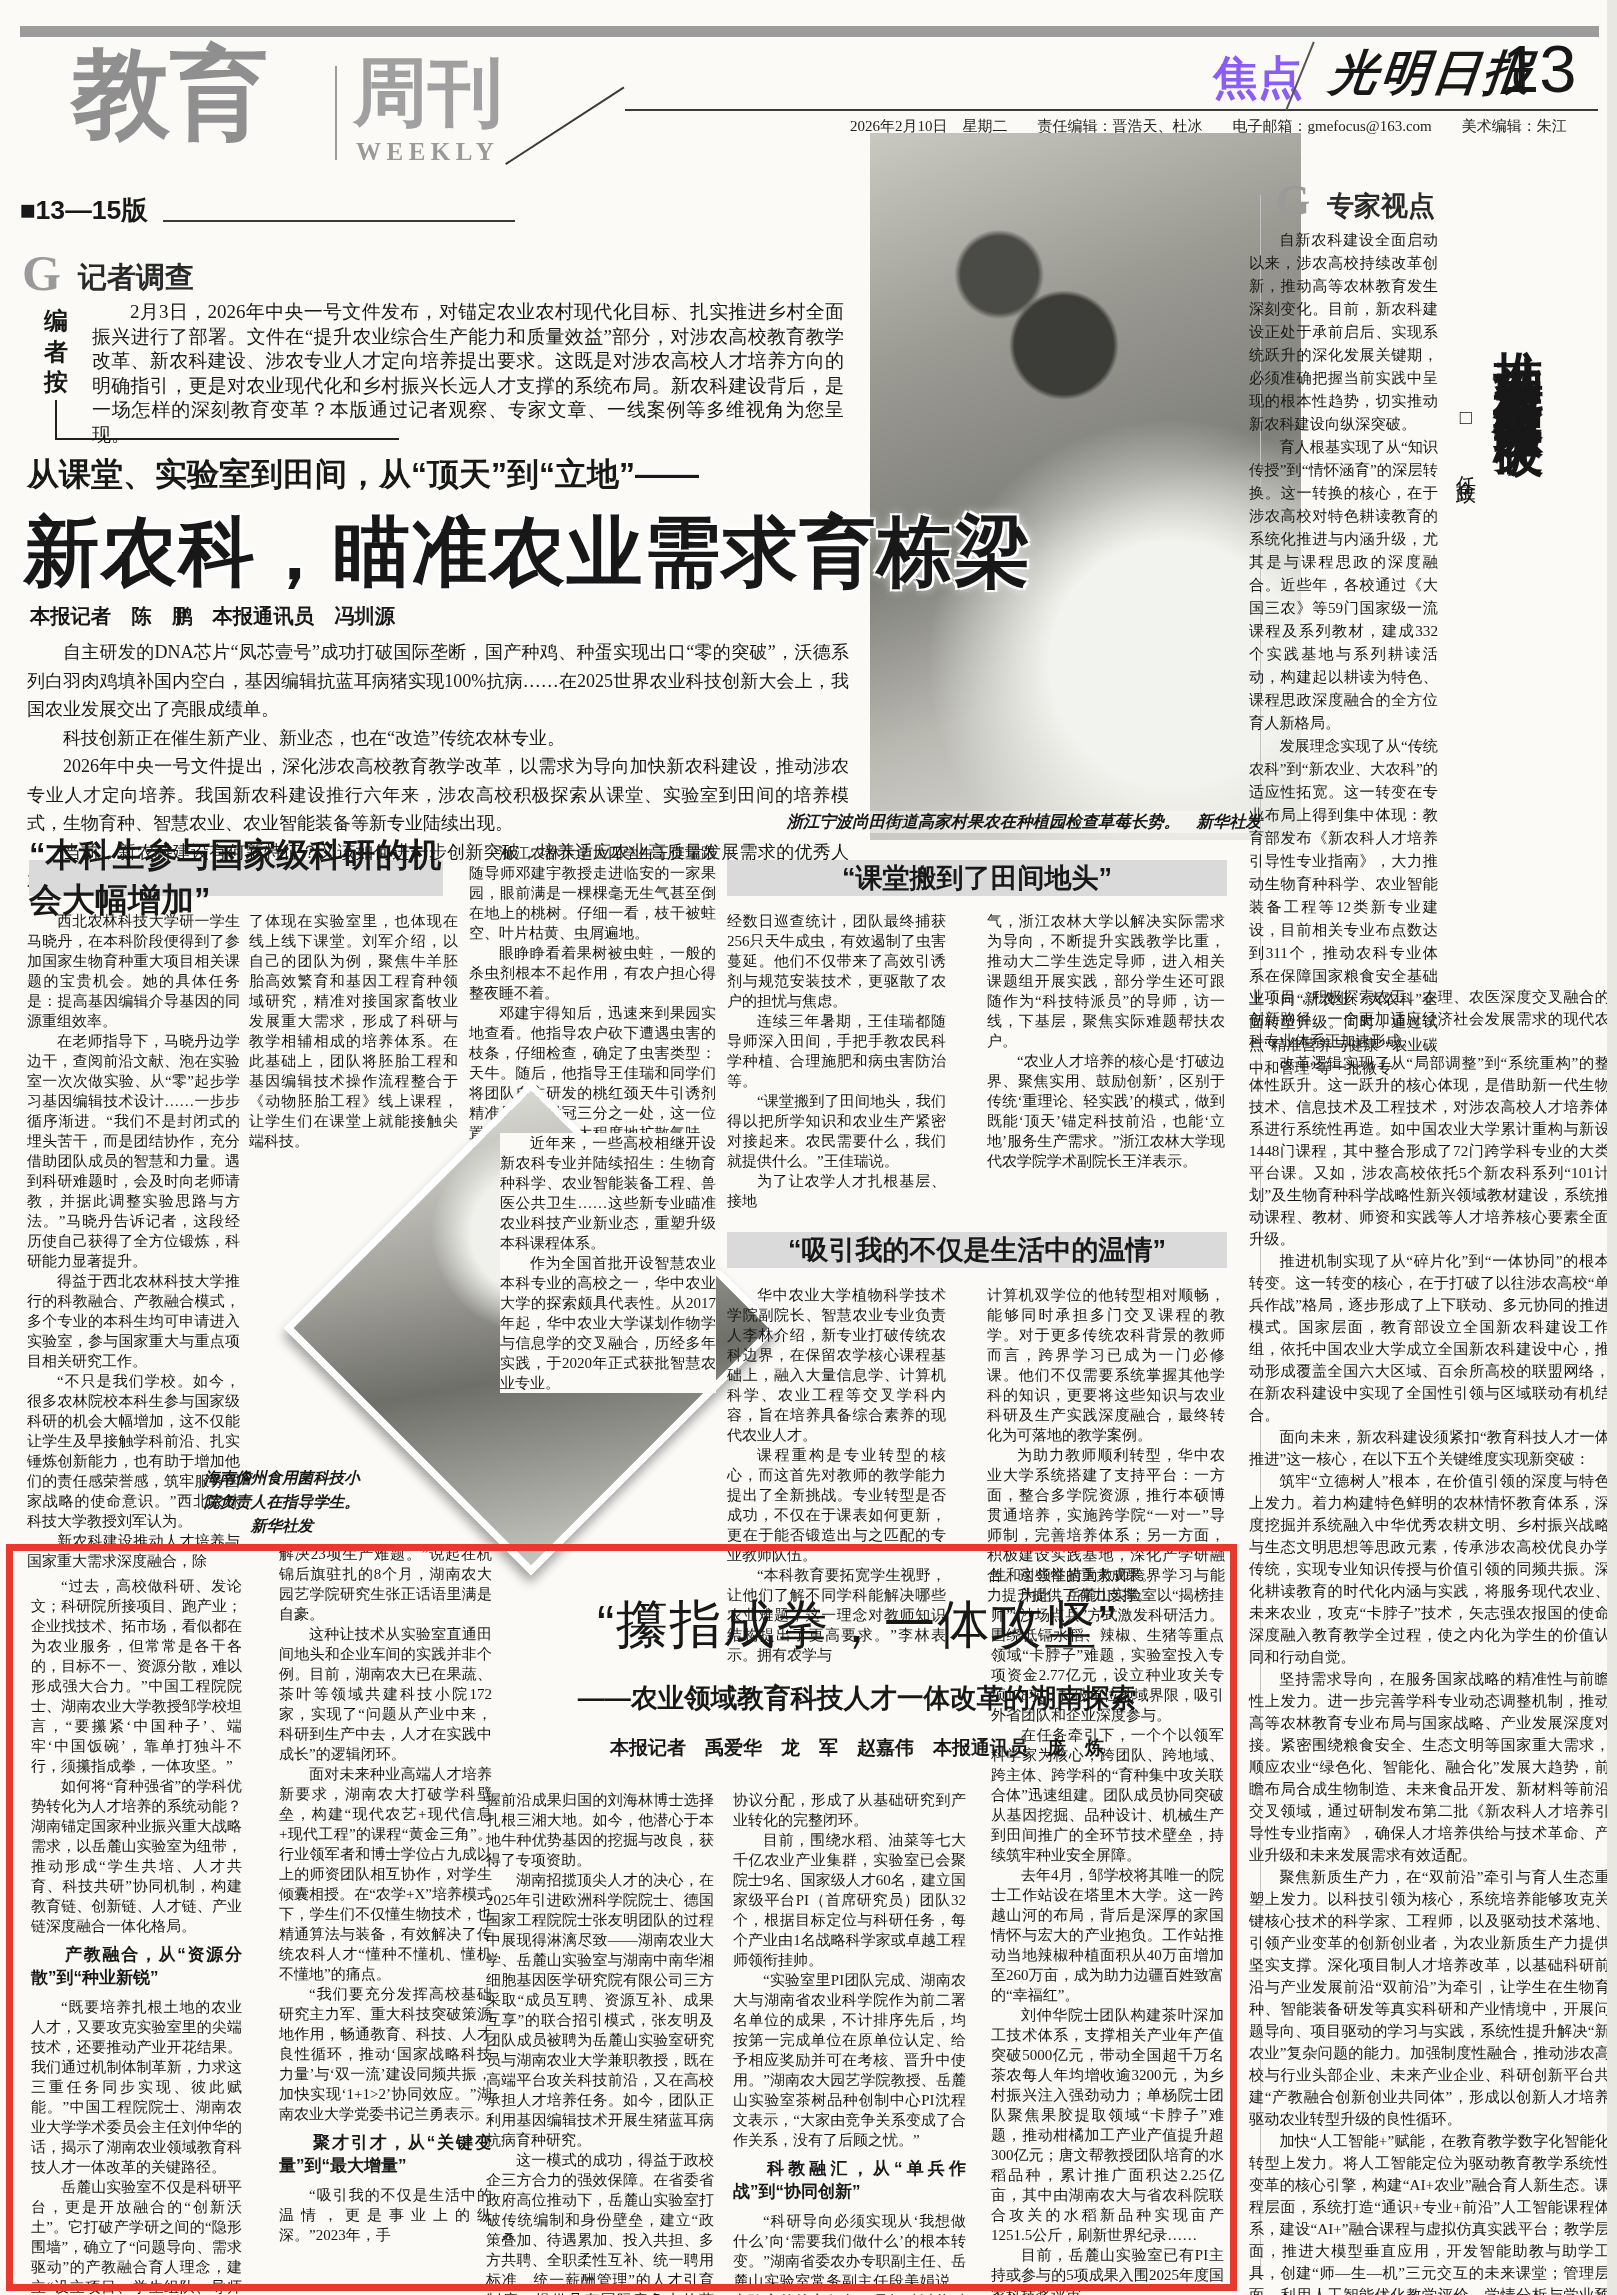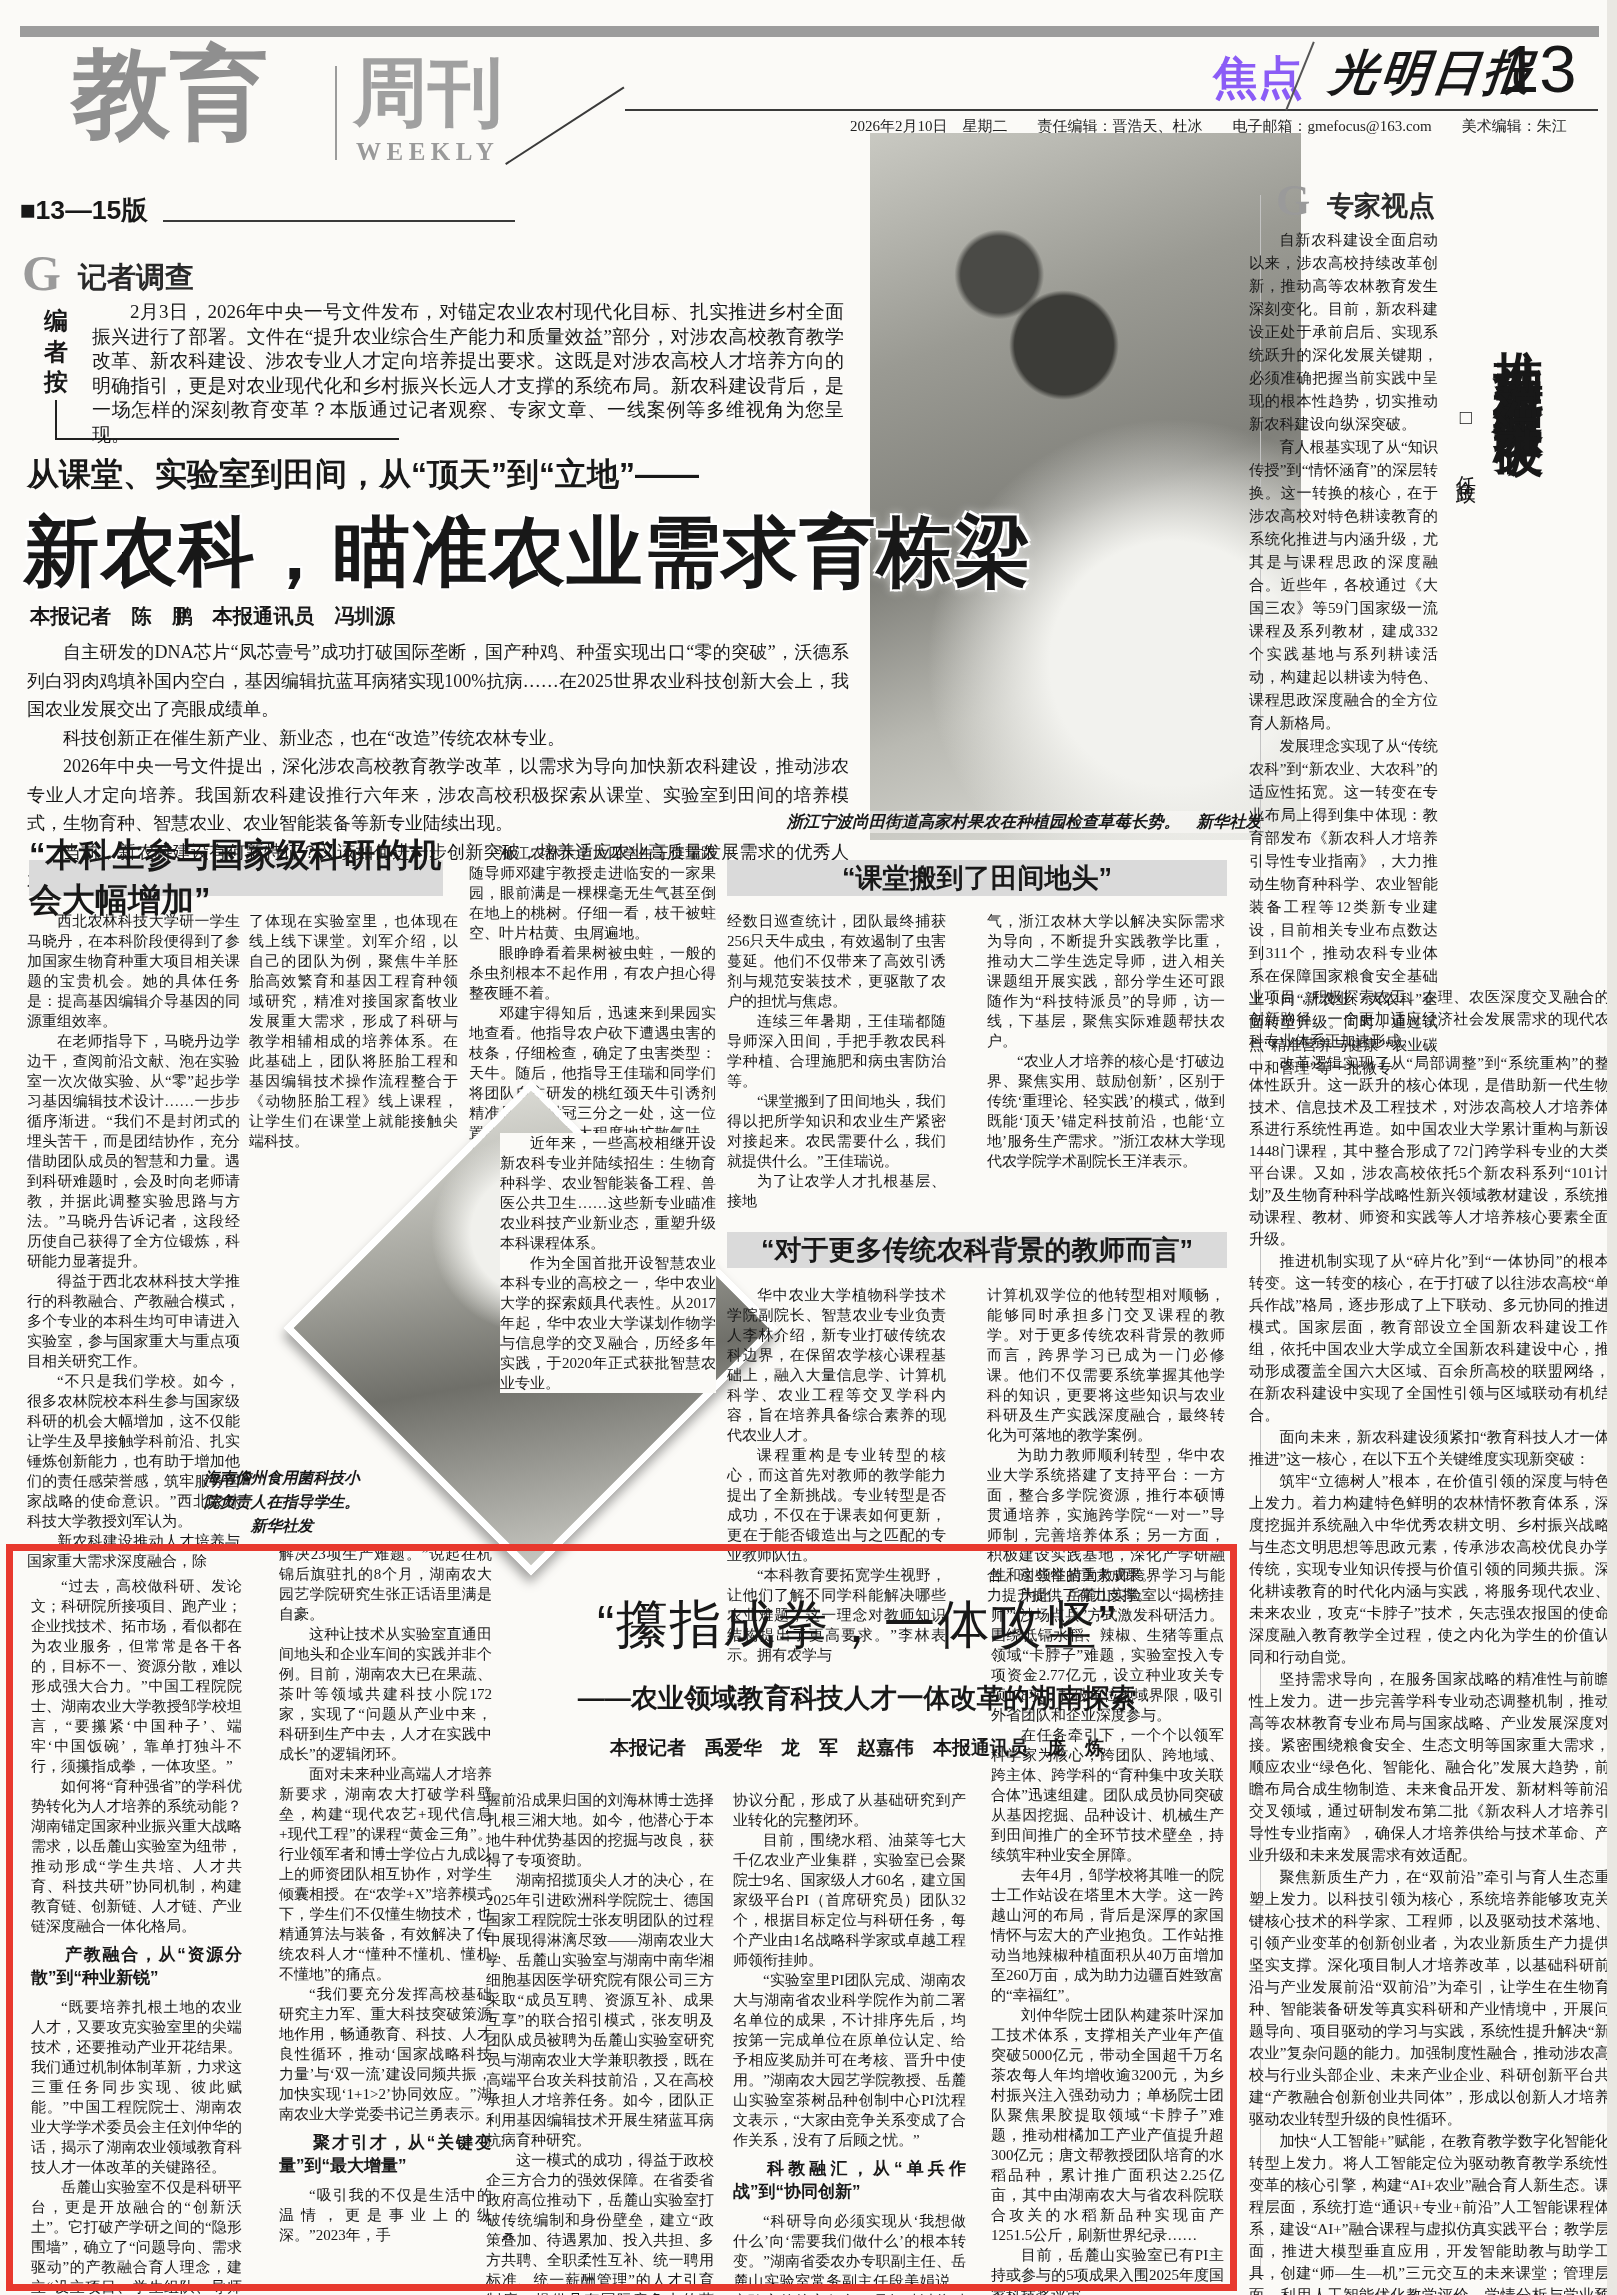--- a/index.html
+++ b/index.html
@@ -107,21 +107,21 @@
       <p>连续三年暑期，王佳瑞都随导师深入田间，手把手教农民科学种植、合理施肥和病虫害防治等。</p>
       <p>“课堂搬到了田间地头，我们得以把所学知识和农业生产紧密对接起来。农民需要什么，我们就提供什么。”王佳瑞说。</p>
       <p>为了让农学人才扎根基层、接地</p>
     </div>
   <div class="abs col" style="left:987px;top:911px;width:238px;font-size:15px;line-height:20px;">
       <p class="cont">气，浙江农林大学以解决实际需求为导向，不断提升实践教学比重，推动大二学生选定导师，进入相关课题组开展实践，部分学生还可跟随作为“科技特派员”的导师，访一线，下基层，聚焦实际难题帮扶农户。</p>
       <p>“农业人才培养的核心是‘打破边界、聚焦实用、鼓励创新’，区别于传统‘重理论、轻实践’的模式，做到既能‘顶天’锚定科技前沿，也能‘立地’服务生产需求。”浙江农林大学现代农学院学术副院长王洋表示。</p>
     </div>
 
   <div class="abs barhead" style="left:727px;top:1232px;width:500px;height:36px;">
-    <span style="font-size:27px;">“对于更多传统农科背景的教师而言”</span>
+    <span style="font-size:27px;">“吸引我的不仅是生活中的温情”</span>
   </div>
   <div class="abs col" style="left:727px;top:1285px;width:219px;font-size:15px;line-height:20px;">
       <p>华中农业大学植物科学技术学院副院长、智慧农业专业负责人李林介绍，新专业打破传统农科边界，在保留农学核心课程基础上，融入大量信息学、计算机科学、农业工程等交叉学科内容，旨在培养具备综合素养的现代农业人才。</p>
       <p>课程重构是专业转型的核心，而这首先对教师的教学能力提出了全新挑战。专业转型是否成功，不仅在于课表如何更新，更在于能否锻造出与之匹配的专业教师队伍。</p>
       <p>“本科教育要拓宽学生视野，让他们了解不同学科能解决哪些农业难题，这一理念对教师知识结构提出了更高要求。”李林表示。拥有农学与</p>
     </div>
   <div class="abs col" style="left:987px;top:1285px;width:238px;font-size:15px;line-height:20px;">
       <p class="cont">计算机双学位的他转型相对顺畅，能够同时承担多门交叉课程的教学。对于更多传统农科背景的教师而言，跨界学习已成为一门必修课。他们不仅需要系统掌握其他学科的知识，更要将这些知识与农业科研及生产实践深度融合，最终转化为可落地的教学案例。</p>
       <p>为助力教师顺利转型，华中农业大学系统搭建了支持平台：一方面，整合多学院资源，推行本硕博贯通培养，实施跨学院“一对一”导师制，完善培养体系；另一方面，积极建设实践基地，深化产学研融合。这些举措为教师跨界学习与能力提升提供了有力支撑。</p>
     </div>

